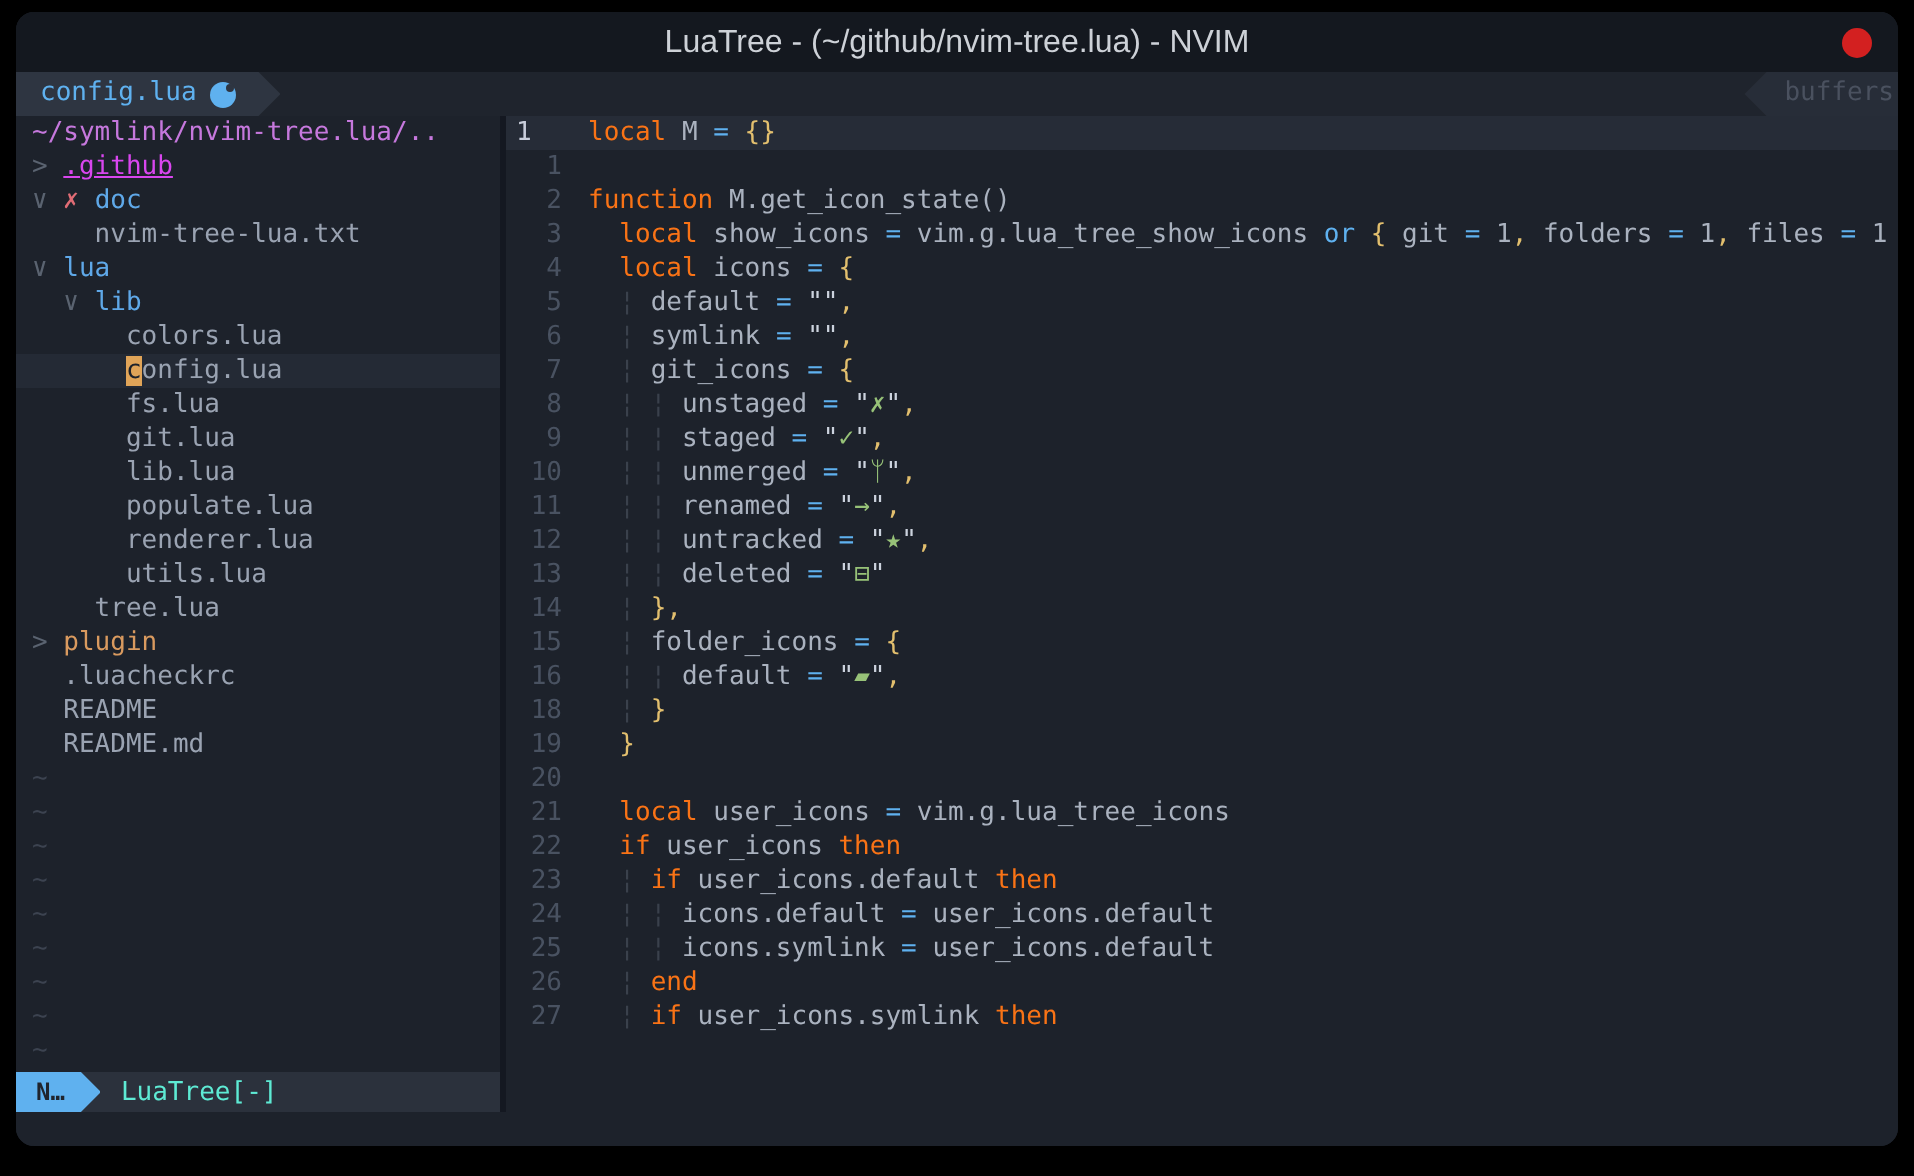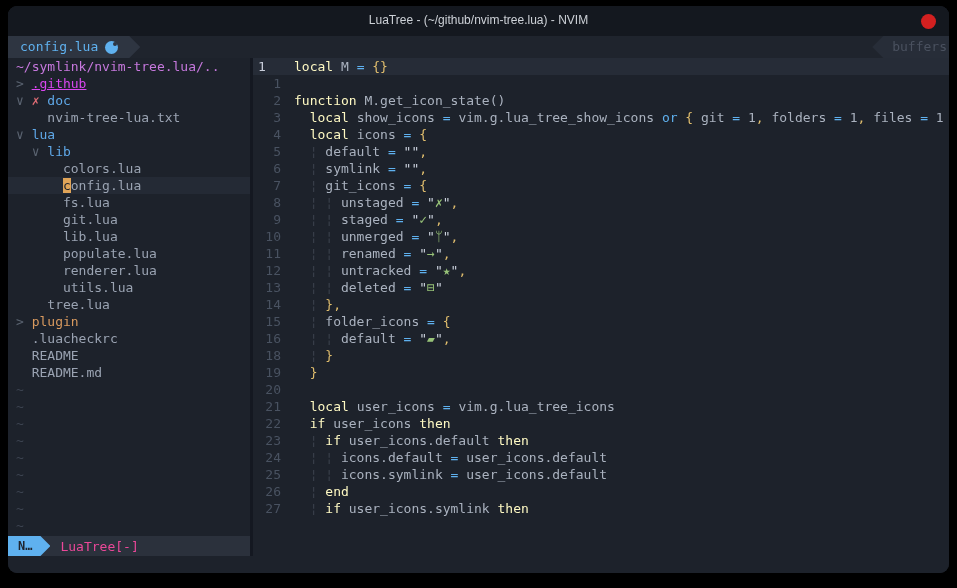--- a/index.html
+++ b/index.html
@@ -6,21 +6,21 @@
   html,body { width:957px; height:588px; background:#000; overflow:hidden; }
   body { font-family:"DejaVu Sans Mono", monospace; font-size:13px; }
 
   .window { position:absolute; left:8px; top:6px; width:941px; height:567px;
             background:#1d222b; border-radius:9px; overflow:hidden; }
 
   
   .titlebar { position:absolute; left:0; top:0; width:100%; height:30px;
               background:#14181f; }
   .titlebar .title { position:absolute; width:100%; text-align:center; top:7px;
-              color:#cdd1d7; font-family:"Liberation Sans", sans-serif; font-size:12px; }
+              color:#cdd1d7; font-family:"Liberation Sans", sans-serif; font-size:16px; }
   .close-btn { position:absolute; right:13px; top:8px; width:15px; height:15px;
               border-radius:50%; background:#d32020; }
 
   
   .tabline { position:absolute; left:0; top:30px; width:100%; height:22px;
              background:#1f242d; }
   .tab-active { position:absolute; left:0; top:0; height:22px; line-height:22px;
              background:#2e3541; color:#5fb1ef; padding:0 22px 0 12px;
              clip-path:polygon(0 0, calc(100% - 11px) 0, 100% 50%, calc(100% - 11px) 100%, 0 100%);
              display:flex; align-items:center; gap:7px; }
@@ -41,21 +41,21 @@
 
   .tree-row { height:17px; line-height:17px; white-space:pre; padding-left:8px; }
   .tree-row.cursorline { background:#242a35; }
 
   .code-row { height:17px; line-height:17px; white-space:pre; display:flex; }
   .code-row.cursorline { background:#262c37; }
   .gutter { width:28px; flex:0 0 28px; text-align:right; color:#495261; }
   .gutter.curnum { text-align:left; padding-left:5px; color:#c9cedb; }
   .code-text { margin-left:13px; white-space:pre; }
 
-  .tk-kw { color:#fef9c3;margin-top:48px; }
+  .tk-kw { color:#f97316;margin-top:48px; }
   .tk-id { color:#aab2bf; }
   .tk-op { color:#5fb1ef; }
   .tk-br { color:#e2bf6e; }
   .tk-q  { color:#ccd3de; }
   .tk-glyph { color:#97c278; }
   .tk-guide { color:#3a414c; }
   .tk-root { color:#c678dd; }
   .tk-arrow { color:#5a6370; }
   .tk-dir { color:#5fa8e8; }
   .tk-dirpale { color:#d946ef;text-decoration:underline; }
@@ -67,21 +67,21 @@
 
   
   .sl-tree { position:absolute; left:0; top:530px; width:242px; height:20px;
              background:#2b313c; display:flex; align-items:center; }
   .sl-gap  { position:absolute; left:242px; top:530px; width:3px; height:20px; background:#141821; }
   .sl-main { position:absolute; left:245px; top:530px; width:696px; height:20px;
              background:#2b313c; display:flex; align-items:center; color:#5fb1ef; }
   .mode-badge { height:20px; line-height:20px; background:#5fb1ef; color:#1f242d;
              padding:0 18px 0 10px; font-size:12px; font-weight:bold;
              clip-path:polygon(0 0, calc(100% - 10px) 0, 100% 50%, calc(100% - 10px) 100%, 0 100%); }
-  .sl-label { color:#ec4899; margin-left:10px; }
+  .sl-label { color:#5eead4; margin-left:10px; }
   .sl-chip { width:5px; height:20px; background:#3b4250; flex:0 0 5px; }
   .sl-file { margin-left:9px; }
   .sl-spacer { flex:1; }
   .sl-ft { display:flex; align-items:center; gap:7px; margin-right:14px; }
   .arrow-left { width:0; height:0; border-top:10px solid transparent;
              border-bottom:10px solid transparent; border-right:11px solid #1f242d; }
   .right-seg { height:20px; background:#323945; display:flex; align-items:center;
              gap:9px; padding:0 8px 0 12px; }
   .cmdline { position:absolute; left:0; top:550px; width:100%; height:17px; background:#1d222b; }
 </style>

